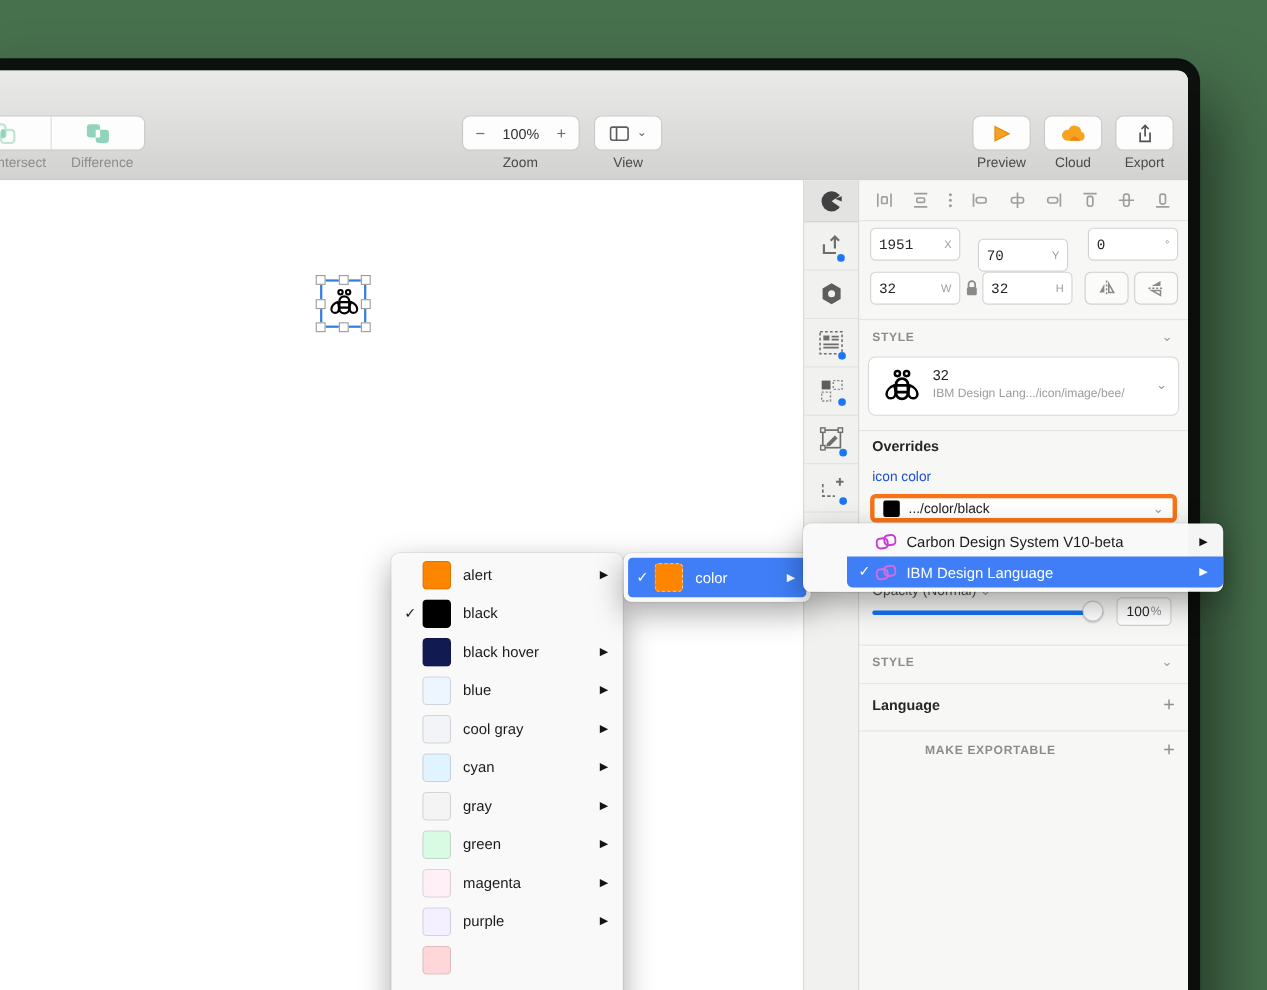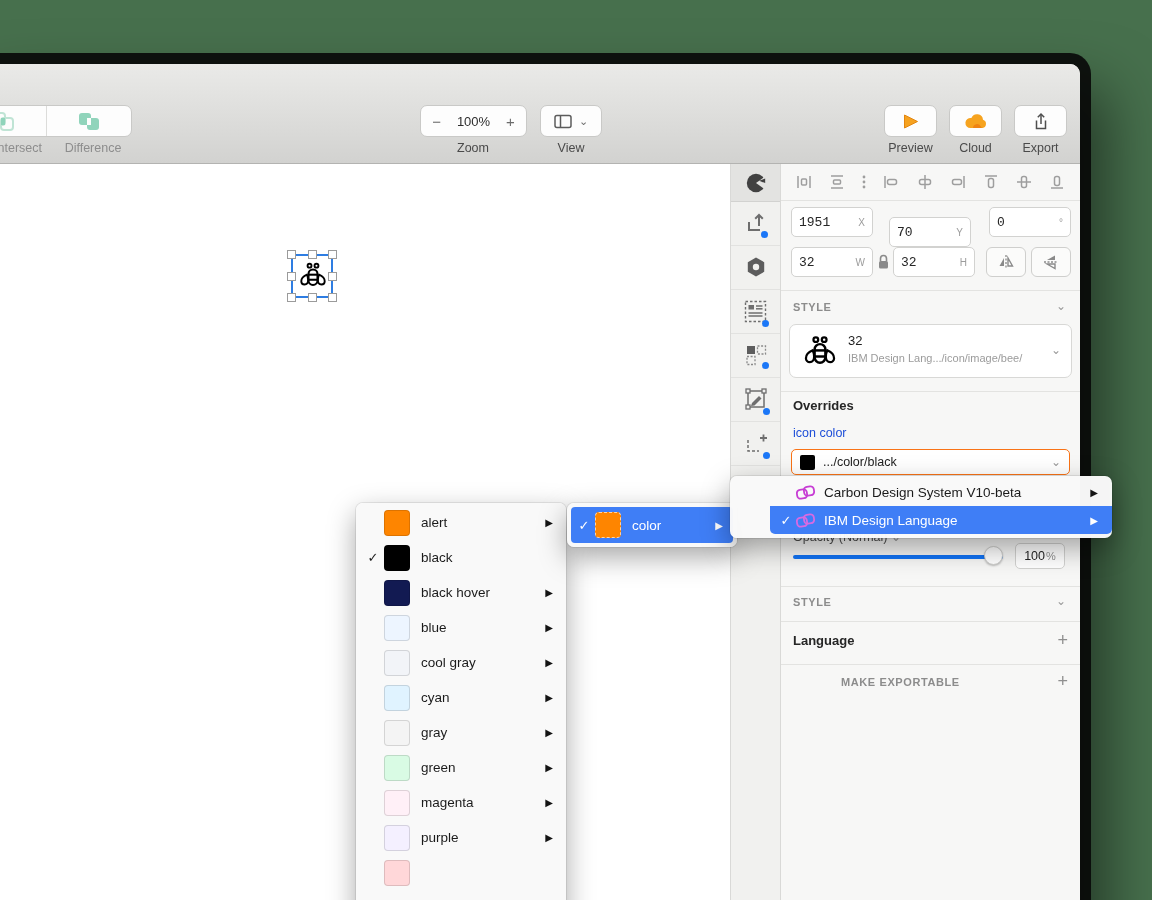--- a/index.html
+++ b/index.html
@@ -52,21 +52,21 @@
   .minibtn{position:absolute;height:30px;background:#fbfbfa;border:1px solid #cfcfcd;border-radius:6px;
     box-sizing:border-box;display:flex;align-items:center;justify-content:center;}
   .sechdr{position:absolute;left:12px;font-size:11px;font-weight:bold;letter-spacing:.6px;color:#8c8c8c;}
   .secchev{position:absolute;right:14px;font-size:12px;color:#9a9a9a;}
   .plus{position:absolute;right:12px;font-size:18px;font-weight:300;color:#8f8f8f;line-height:1;}
   #symbolcard{position:absolute;left:8px;right:8px;top:160px;height:54px;background:#fff;
     border:1px solid #d8d8d6;border-radius:7px;box-sizing:border-box;}
   #symbolcard .sname{position:absolute;left:58px;top:8px;font-size:13px;color:#1f1f1f;}
   #symbolcard .spath{position:absolute;left:58px;top:27px;font-size:11px;color:#9b9b9b;white-space:nowrap;}
   #overridedd{position:absolute;left:10px;right:10px;top:285px;height:26px;background:#fff;
-    border:1px solid #f97316;border-radius:5px;box-sizing:border-box;display:flex;align-items:center;padding:0 8px;gap:8px;}
+    border:4px solid #f97316;border-radius:5px;box-sizing:border-box;display:flex;align-items:center;padding:0 8px;gap:8px;}
   #overridedd .ovswatch{width:15px;height:15px;background:#000;border-radius:2px;}
   #overridedd .ovtext{flex:1;font-size:12.5px;color:#222;}
   #opacitylabel{position:absolute;left:12px;top:366px;font-size:12.5px;color:#4f4f4f;}
   #slidertrack{position:absolute;left:12px;top:391px;width:210px;height:4px;border-radius:2px;background:#1173f5;}
   #sliderknob{position:absolute;left:203px;top:382px;width:19px;height:19px;border-radius:50%;
     background:#fff;border:1px solid #cfcfcd;box-sizing:border-box;box-shadow:0 1px 2px rgba(0,0,0,.25);}
   #opacitybox{position:absolute;left:234px;top:379px;width:50px;height:26px;background:#fff;border:1px solid #d2d2d0;
     border-radius:5px;box-sizing:border-box;display:flex;align-items:center;justify-content:center;font-size:12.5px;color:#262626;}
   #opacitybox .pct{color:#8f8f8f;font-size:11px;margin-left:1px;}
   .boldlabel{position:absolute;left:12px;font-size:13px;font-weight:bold;color:#262626;}

